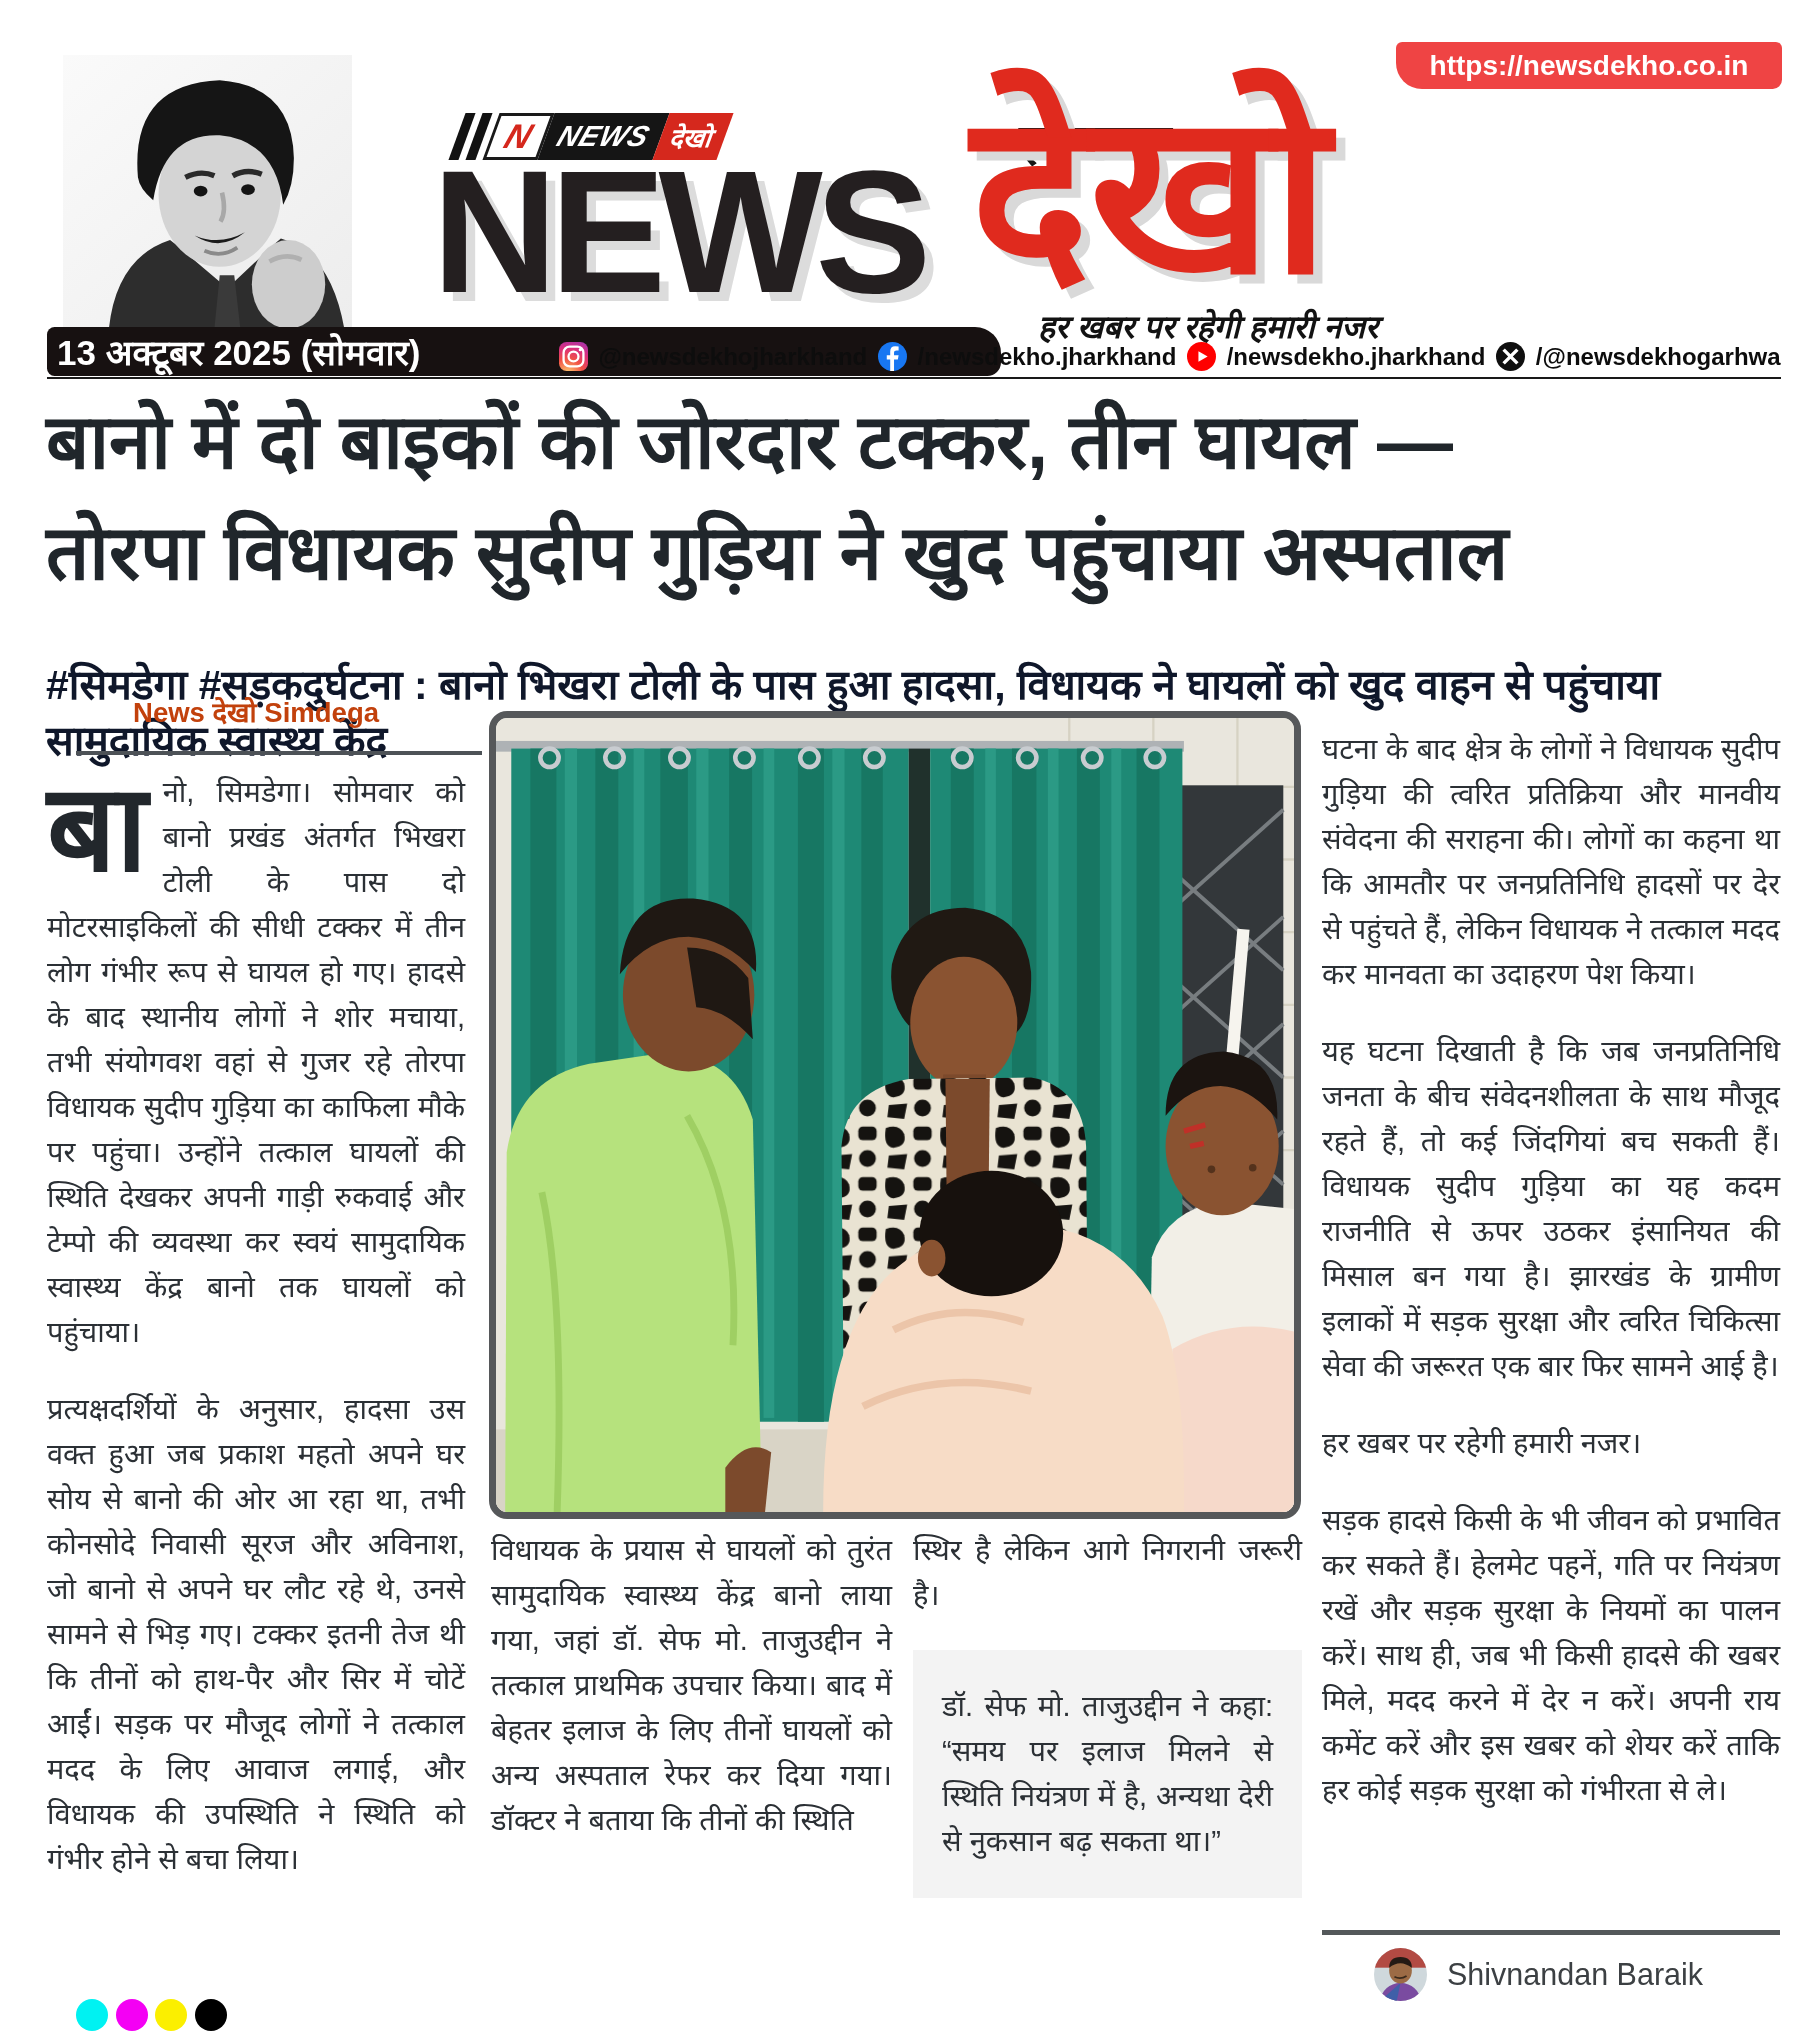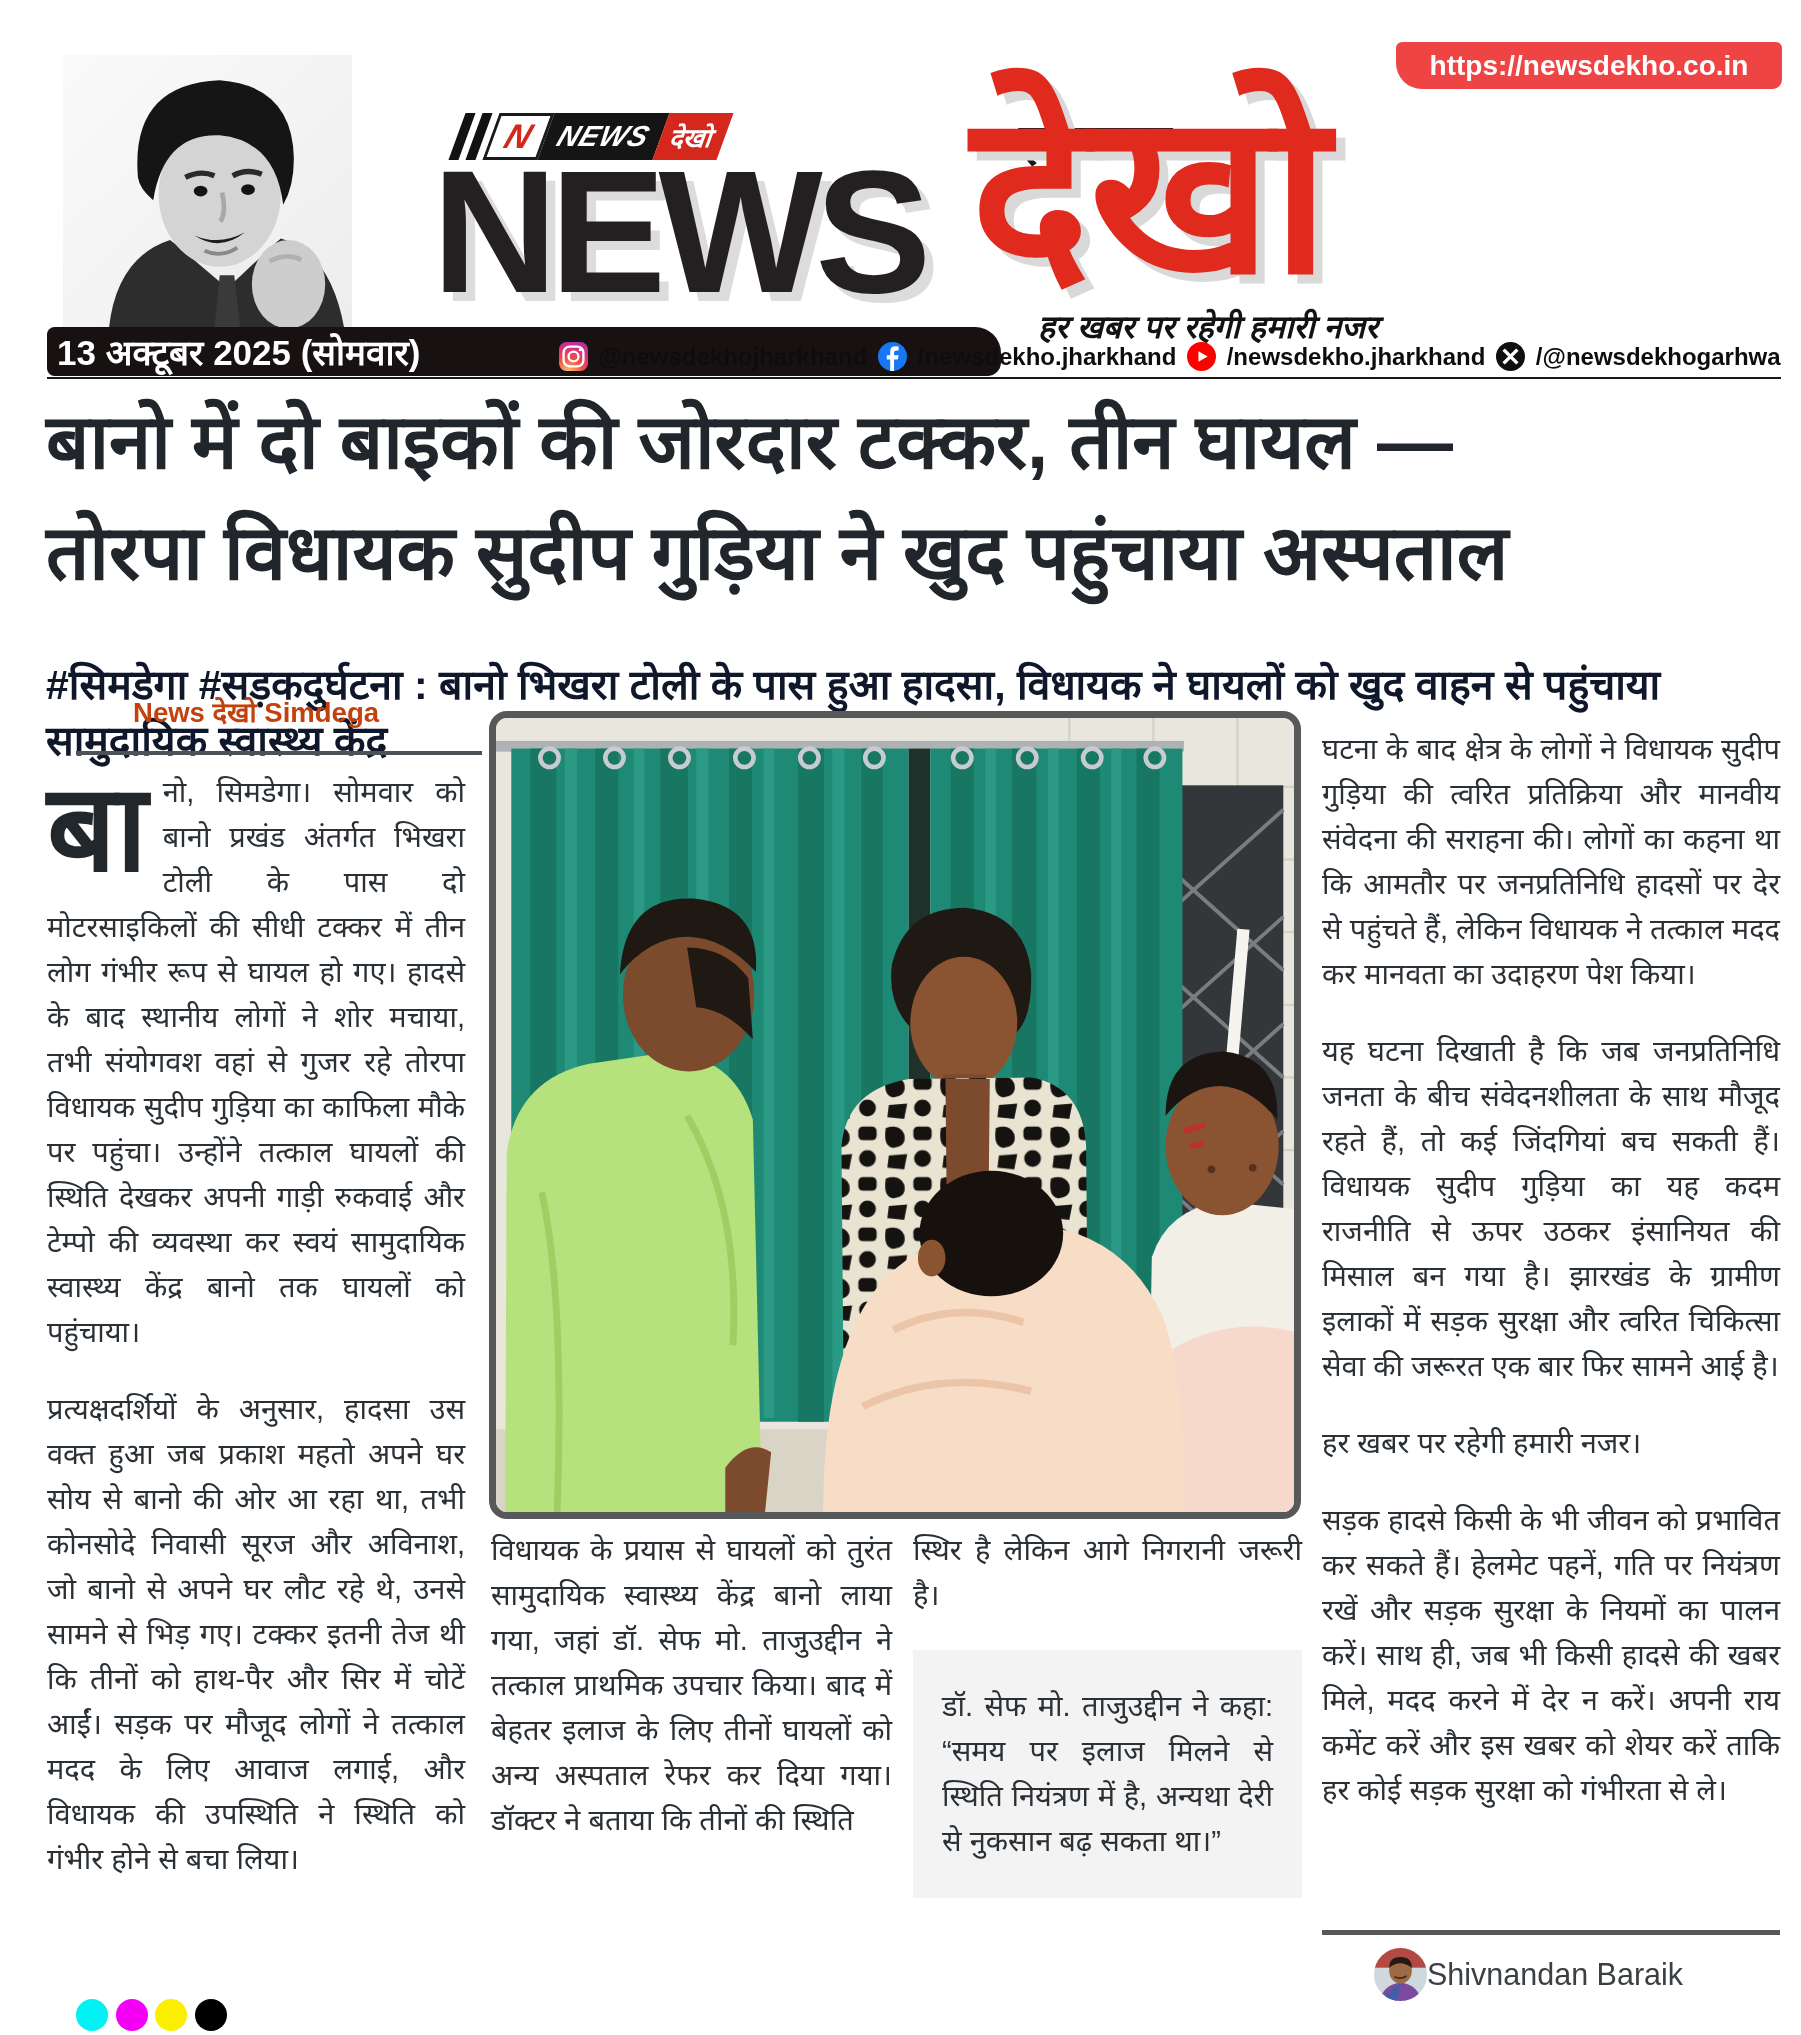--- a/index.html
+++ b/index.html
@@ -49,21 +49,21 @@
   .col4{left:1322px;top:727px;width:458px;}
   .quotebox{background:#f3f3f3;padding:34px 29px;margin-top:23px;text-align:justify;}
 
   
   .photo{left:489px;top:711px;width:812px;height:808px;border:7.6px solid #56585a;border-radius:18.3px;
          overflow:hidden;box-sizing:border-box;background:#e9e6dd;}
   .photo svg{display:block;width:100%;height:100%;}
 
   
   .author-rule{left:1322px;top:1930px;width:458px;height:4.6px;background:#54585a;}
-  .authorbox{left:1374px;top:1948px;display:flex;align-items:center;text-align:center;}
+  .authorbox{left:1374px;top:1948px;display:flex;align-items:center;gap:20px;text-align:center;}
   .avatar{width:53px;height:53px;border-radius:50%;overflow:hidden;flex:0 0 auto;}
   .author-name{font-size:30.5px;color:#3c4043;}
 
   
   .marks{left:76px;top:1999px;display:flex;gap:7.6px;}
   .dot{width:32px;height:32px;border-radius:50%;}
   .dot.c{background:#00f2f2;}.dot.m{background:#f400f4;}.dot.y{background:#fbef00;}.dot.k{background:#000000;}
 </style>
 </head>
 <body>

